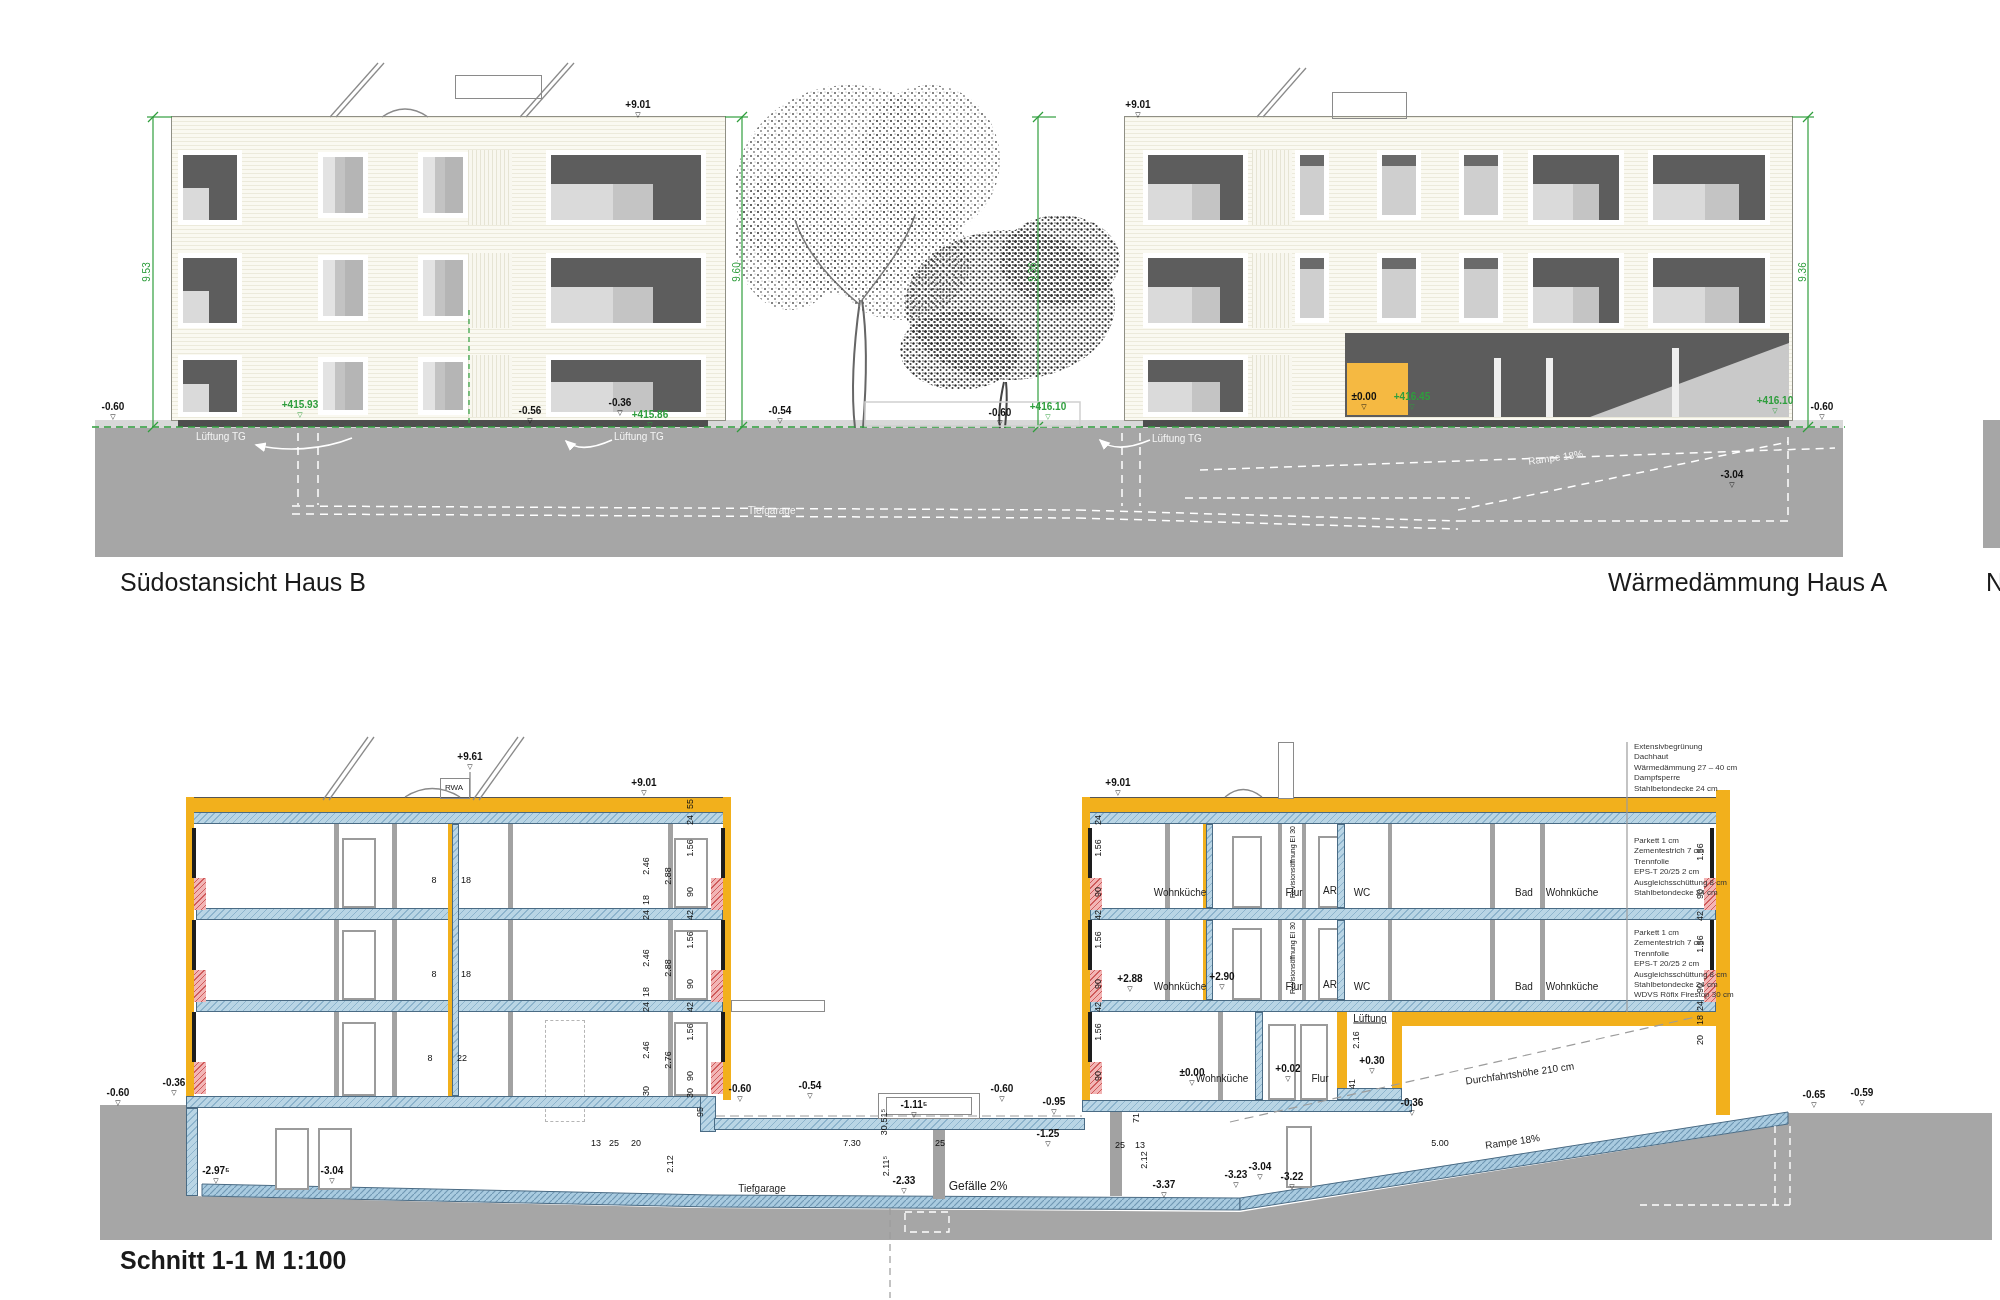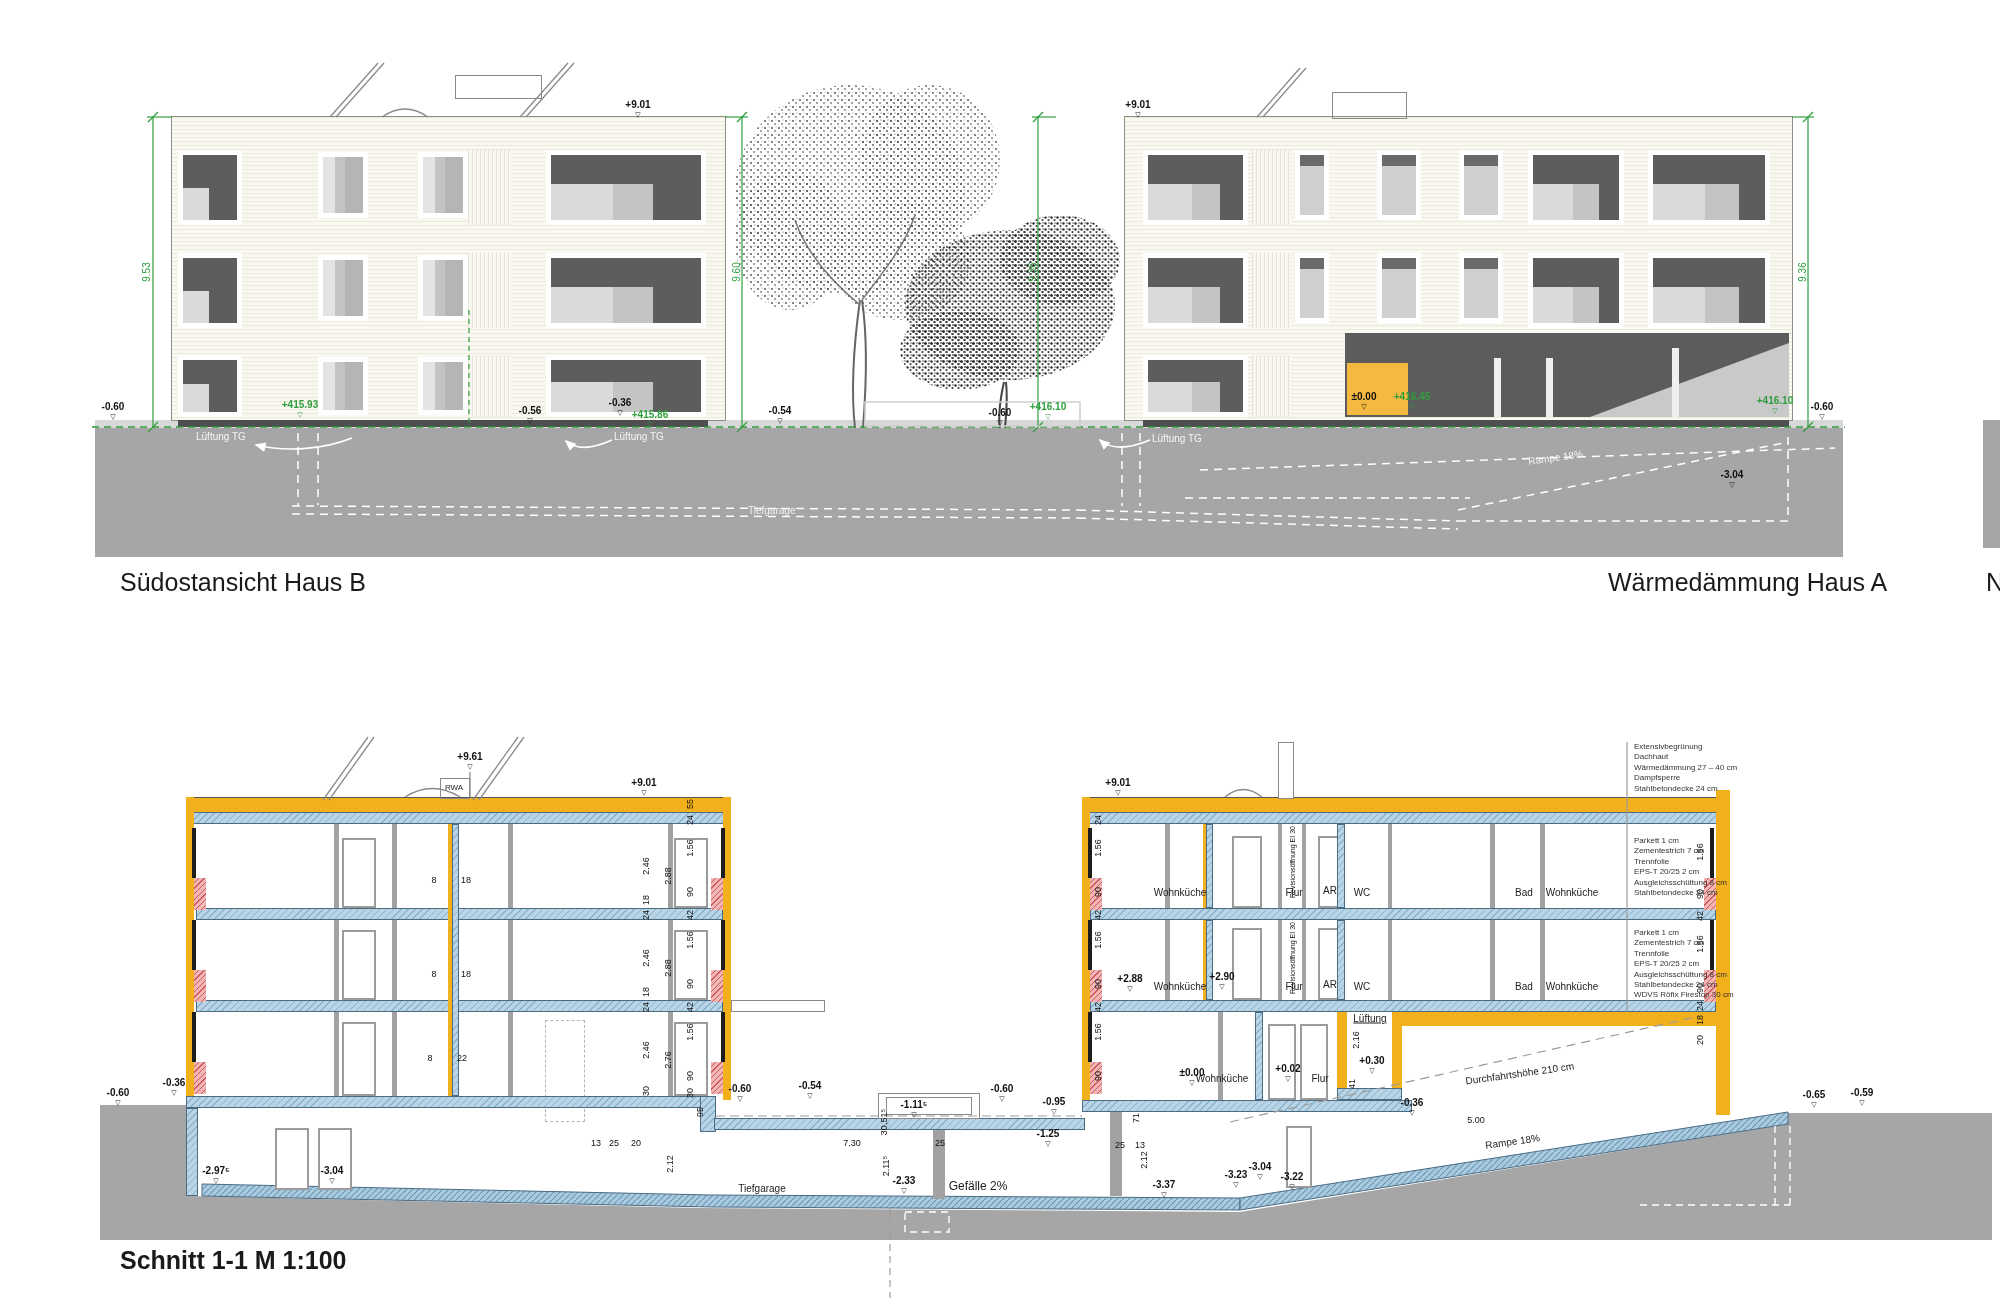--- a/index.html
+++ b/index.html
@@ -623,21 +623,21 @@
   <span class="dm" style="left:1700px;top:988px;">90</span>
   <span class="dm" style="left:1700px;top:1006px;">24</span>
   <span class="dm" style="left:1700px;top:1020px;">18</span>
   <span class="dm" style="left:1700px;top:1040px;">20</span>
 
   <span class="dh" style="left:596px;top:1143px;">13</span>
   <span class="dh" style="left:614px;top:1143px;">25</span>
   <span class="dh" style="left:636px;top:1143px;">20</span>
   <span class="dh" style="left:852px;top:1143px;">7.30</span>
   <span class="dh" style="left:940px;top:1143px;">25</span>
-  <span class="dh" style="left:1440px;top:1120px;margin-left:36px;">5.00</span>
+  <span class="dh" style="left:1440px;top:1143px;">5.00</span>
   <span class="dh" style="left:1120px;top:1145px;">25</span>
   <span class="dh" style="left:1140px;top:1145px;">13</span>
   <span class="dm" style="left:670px;top:1164px;">2.12</span>
   <span class="dm" style="left:700px;top:1112px;">95</span>
   <span class="dm" style="left:884px;top:1122px;">30,51⁵</span>
   <span class="dm" style="left:886px;top:1166px;">2.11⁵</span>
   <span class="dm" style="left:1136px;top:1118px;">71</span>
   <span class="dm" style="left:1144px;top:1160px;">2.12</span>
   <span class="dm" style="left:1356px;top:1040px;">2.16</span>
   <span class="dm" style="left:1352px;top:1084px;">41</span>

